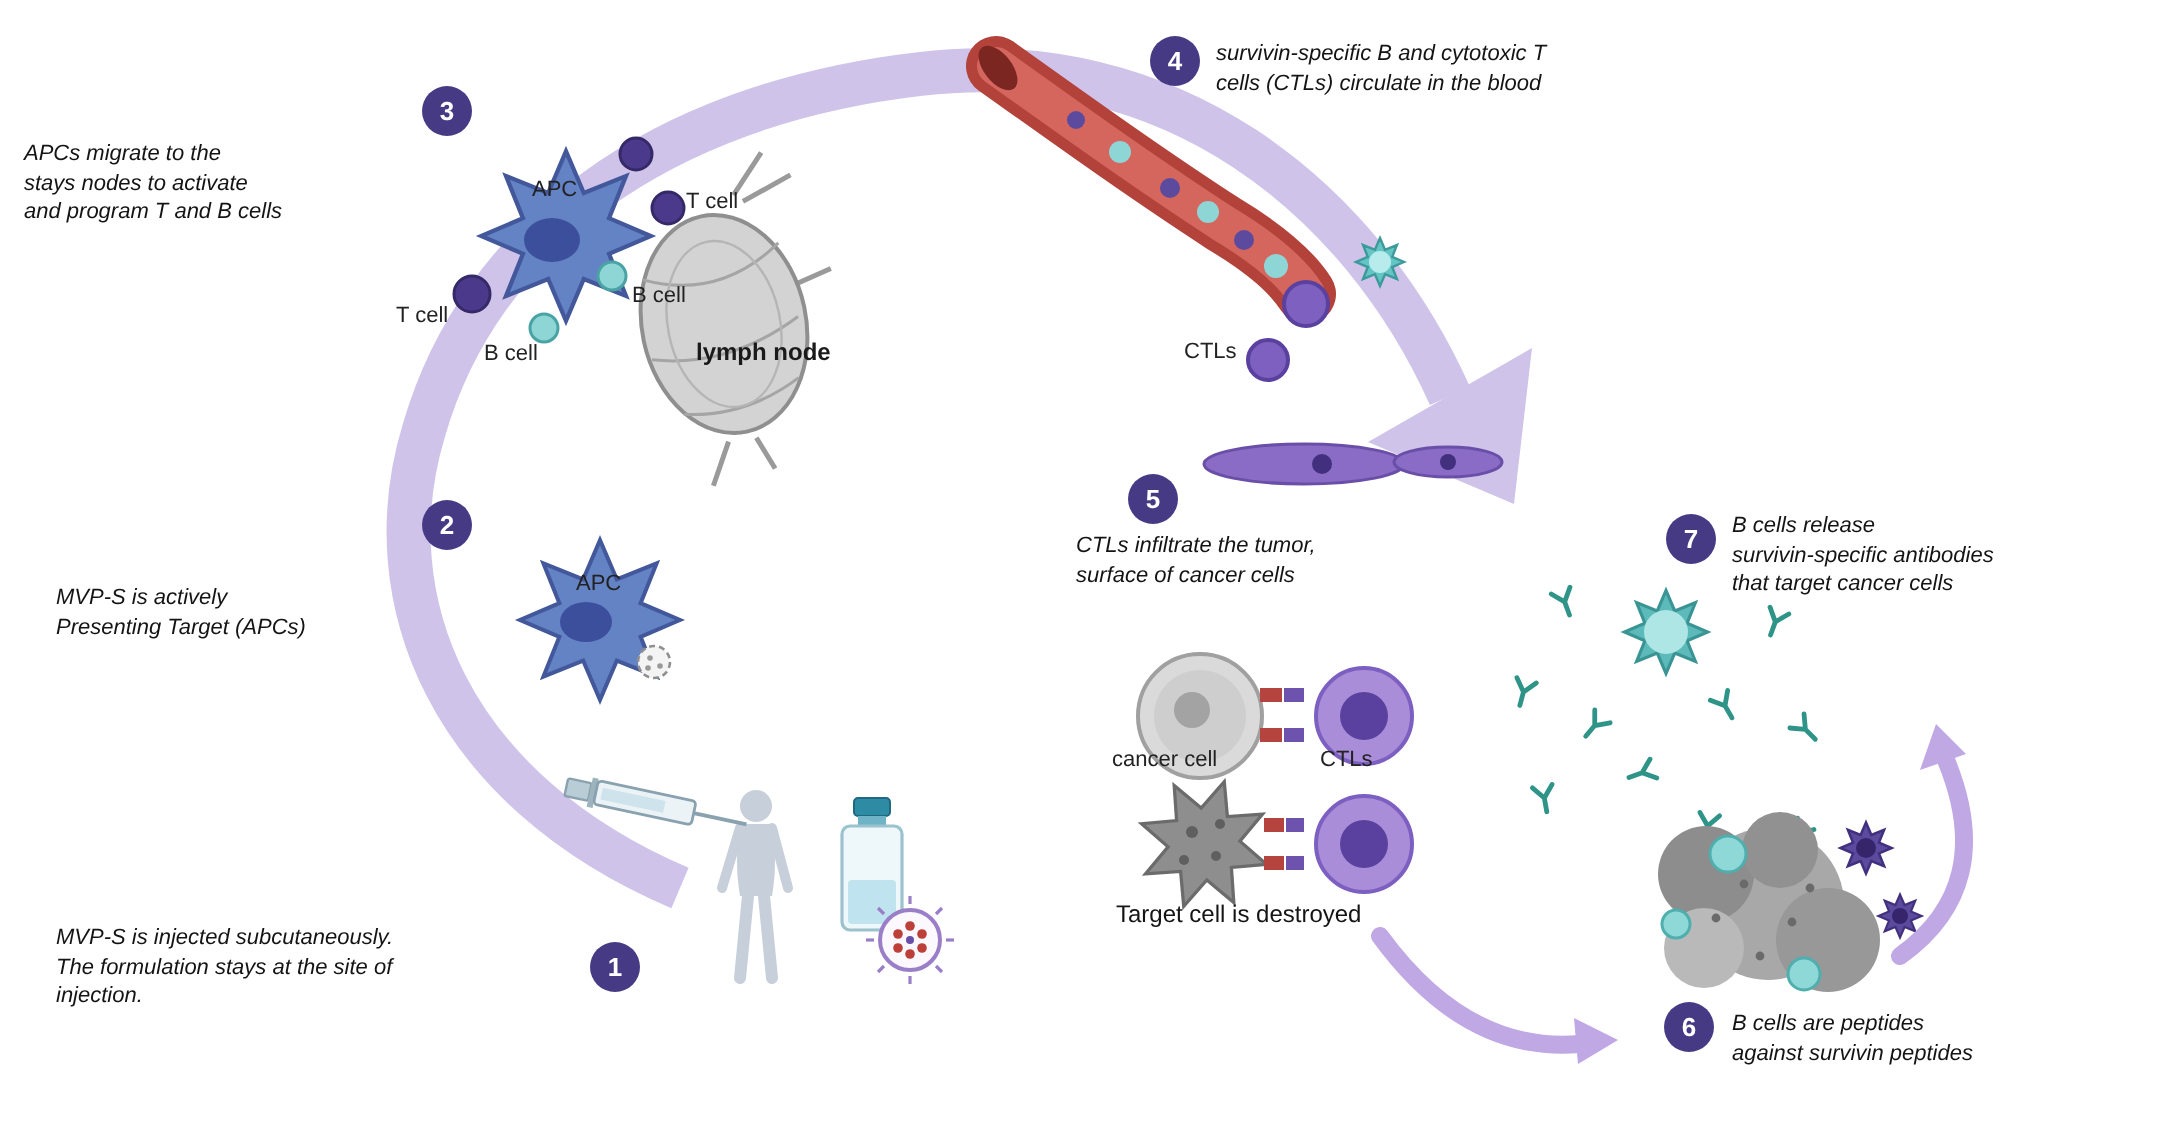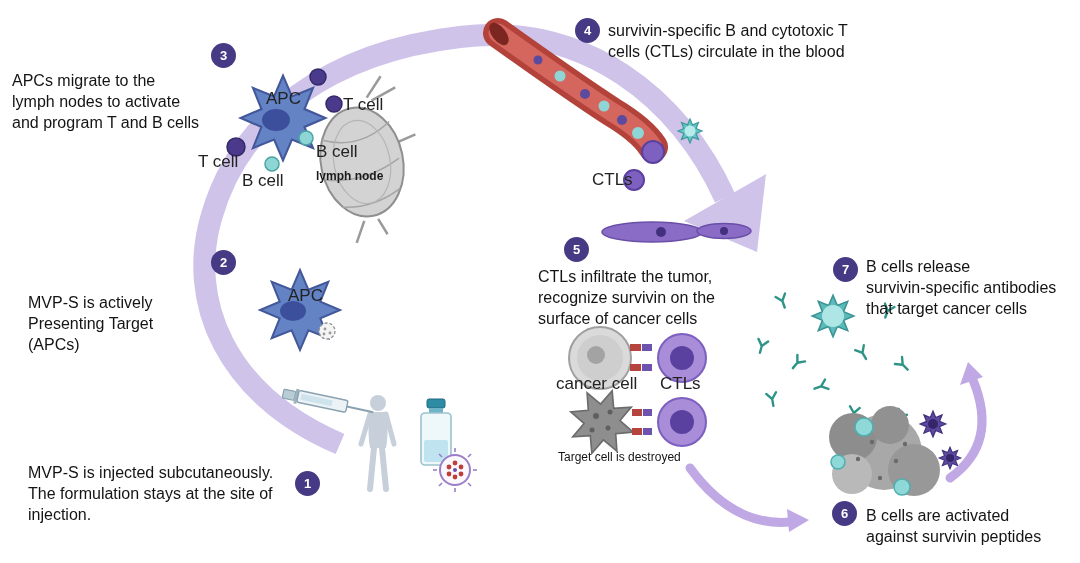--- a/index.html
+++ b/index.html
@@ -6,22 +6,22 @@
   .diagram{
     position:relative;width:1080px;height:563px;background:#ffffff;
     font-family:"Liberation Sans",sans-serif;color:#141414;overflow:hidden;
   }
   .diagram svg{position:absolute;left:0;top:0;}
   .badge{
     position:absolute;width:25px;height:25px;border-radius:50%;
     background:#473a85;color:#ffffff;font-size:13px;font-weight:bold;
     display:flex;align-items:center;justify-content:center;z-index:3;
   }
-  .txt{position:absolute;font-size:16px;line-height:1.32;z-index:2;}
-  .lbl{position:absolute;font-size:17px;color:#222;z-index:2;white-space:nowrap;}
+  .txt{position:absolute;font-size:11px;line-height:1.32;z-index:2;font-style:italic;}
+  .lbl{position:absolute;font-size:11px;color:#222;z-index:2;white-space:nowrap;}
   .lbl.bold{font-weight:600;font-size:12px;color:#1a1a1a;}
   .lbl.big{font-size:12px;color:#141414;}
 </style>
 </head>
 <body>
 
 <div class="diagram">
 
   <svg width="1080" height="563" viewBox="0 0 1080 563">
     <defs>
@@ -221,56 +221,55 @@
   <div class="badge" style="left:295px;top:471px;">1</div>
   <div class="badge" style="left:211px;top:250px;">2</div>
   <div class="badge" style="left:211px;top:43px;">3</div>
   <div class="badge" style="left:575px;top:18px;">4</div>
   <div class="badge" style="left:564px;top:237px;">5</div>
   <div class="badge" style="left:832px;top:501px;">6</div>
   <div class="badge" style="left:833px;top:257px;">7</div>
 
   <div class="txt" style="left:12px;top:70px;width:190px;">
     <div>APCs migrate to the</div>
-    <div>lymph nodes to activate</div>
+    <div>stays nodes to activate</div>
     <div>and program T and B cells</div>
   </div>
   <div class="txt" style="left:28px;top:292px;width:180px;">
     <div>MVP-S is actively</div>
     <div>Presenting Target (APCs)</div>
   </div>
   <div class="txt" style="left:28px;top:462px;width:262px;">
     <div>MVP-S is injected subcutaneously.</div>
     <div>The formulation stays at the site of</div>
     <div>injection.</div>
   </div>
   <div class="txt" style="left:608px;top:20px;width:260px;">
     <div>survivin-specific B and cytotoxic T</div>
     <div>cells (CTLs) circulate in the blood</div>
   </div>
   <div class="txt" style="left:538px;top:266px;width:215px;">
     <div>CTLs infiltrate the tumor,</div>
-    <div>recognize survivin on the</div>
     <div>surface of cancer cells</div>
   </div>
   <div class="txt" style="left:866px;top:256px;width:210px;">
     <div>B cells release</div>
     <div>survivin-specific antibodies</div>
     <div>that target cancer cells</div>
   </div>
   <div class="txt" style="left:866px;top:505px;width:210px;">
-    <div>B cells are activated</div>
+    <div>B cells are peptides</div>
     <div>against survivin peptides</div>
   </div>
 
   <div class="lbl" style="left:266px;top:89px;">APC</div>
   <div class="lbl" style="left:343px;top:95px;">T cell</div>
   <div class="lbl" style="left:198px;top:152px;">T cell</div>
   <div class="lbl" style="left:316px;top:142px;">B cell</div>
   <div class="lbl" style="left:242px;top:171px;">B cell</div>
-  <div class="lbl bold" style="left:316px;top:169px;">lymph node</div>
+  <div class="lbl bold" style="left:348px;top:169px;">lymph node</div>
   <div class="lbl" style="left:288px;top:286px;">APC</div>
   <div class="lbl" style="left:592px;top:170px;">CTLs</div>
   <div class="lbl" style="left:556px;top:374px;">cancer cell</div>
   <div class="lbl" style="left:660px;top:374px;">CTLs</div>
   <div class="lbl big" style="left:558px;top:450px;">Target cell is destroyed</div>
 
 </div>
 
 </body></html>

